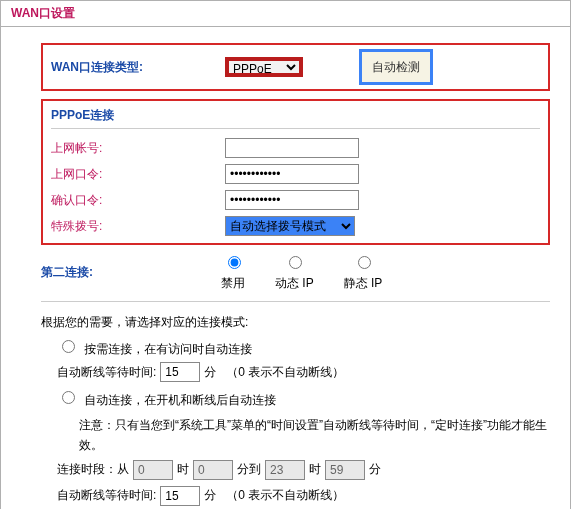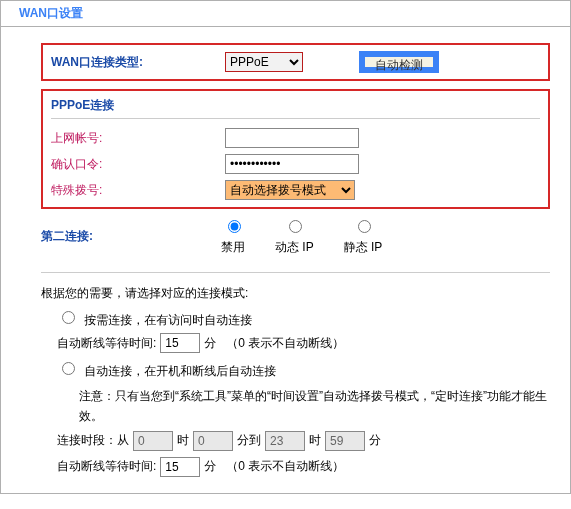--- a/index.html
+++ b/index.html
@@ -9,24 +9,24 @@
     font-size: 12px;
     color: #000;
     background: #fff;
     width: 571px;
   }
   .page {
     border: 1px solid #b0b0b0;
     background: #fff;
   }
   .title-bar {
-    padding: 4px 18px;
+    padding: 4px 10px;
     font-weight: bold;
     border-bottom: 1px solid #b0b0b0;
-    color: #3b82f6;
+    color: #be185d;
   }
   .content {
     padding: 16px 20px 10px 40px;
   }
   .hl-red {
     border: 2px solid #d62828;
     padding: 4px 8px;
     margin-bottom: 8px;
   }
   .row {
@@ -47,54 +47,54 @@
   .pppoe-header {
     color: #1a4aa7;
     font-weight: bold;
     padding: 2px 0 4px 0;
     border-bottom: 1px solid #ccc;
     margin-bottom: 6px;
   }
   select.wan-select {
     width: 78px;
     height: 20px;
-    border: 1px solid #b91c1c;
+    border: 4px solid #b91c1c;
     background: #f2f2f2;
     font-size: 12px;
   }
   select.dial-select {
     width: 130px;
     height: 20px;
     border: 1px solid #888;
-    background: #fdba74;
+    background: #3b82f6;
     font-size: 12px;
   }
   button.btn {
-    height: 22px;
-    border: 6px solid #3b82f6;
+    height: 36px;
+    border: 3px solid #3b82f6;
     background: #f6f3e4;
     font-size: 12px;
     padding: 0 10px;
     color: #333;
     cursor: pointer;
   }
   input[type=text], input[type=password] {
     height: 18px;
     border: 1px solid #888;
     background: #fff;
     font-size: 12px;
     padding: 0 4px;
   }
   input.acct { width: 124px; }
   input.wait { width: 30px; text-align:left; }
   input.time { width: 30px; background: #e8e8e8; text-align:left; color:#666;}
   .sec-conn {
     margin: 8px 0 12px 0;
     border-bottom: 1px solid #ccc;
-    padding-bottom: 16px;
+    padding-bottom: 9px;
   }
   .sec-conn-row {
     display: flex;
     align-items: center;
     gap: 30px;
   }
   .radio-group {
     display:flex;
     align-items:center;
     gap:6px;
@@ -151,20 +151,24 @@
     </div>
 
     <div class="hl-red">
       <div class="pppoe-header">PPPoE连接</div>
 
       <div class="row">
         <span class="label">上网帐号:</span>
         <input type="text" class="acct" value="" style="">
       </div>
       <div class="row">
+        <span class="label">上网口令:</span>
+        <input type="password" class="acct" value="••••••••••••" style="">
+      </div>
+      <div class="row">
         <span class="label">确认口令:</span>
         <input type="password" class="acct" value="••••••••••••" style="">
       </div>
       <div class="row">
         <span class="label">特殊拨号:</span>
         <select class="dial-select">
           <option>自动选择拨号模式</option>
         </select>
       </div>
     </div>
@@ -205,21 +209,21 @@
       </div>
 
       <div class="mode-item">
         <label>
           <input type="radio" name="mode" style="">
           <span>自动连接，在开机和断线后自动连接</span>
         </label>
       </div>
 
       <div class="mode-item">
-        <div class="note">注意：只有当您到“系统工具”菜单的“时间设置”自动选择拨号模式，“定时连接”功能才能生效。</div>
+        <div class="note">注意：只有当您到“系统工具”菜单的“时间设置”自动断线等待时间，“定时连接”功能才能生效。</div>
         <div class="sub-line">
           <span>连接时段：从</span>
           <input type="text" class="time" value="0" style="">
           <span>时</span>
           <input type="text" class="time" value="0" style="">
           <span>分到</span>
           <input type="text" class="time" value="23" style="">
           <span>时</span>
           <input type="text" class="time" value="59" style="">
           <span>分</span>

